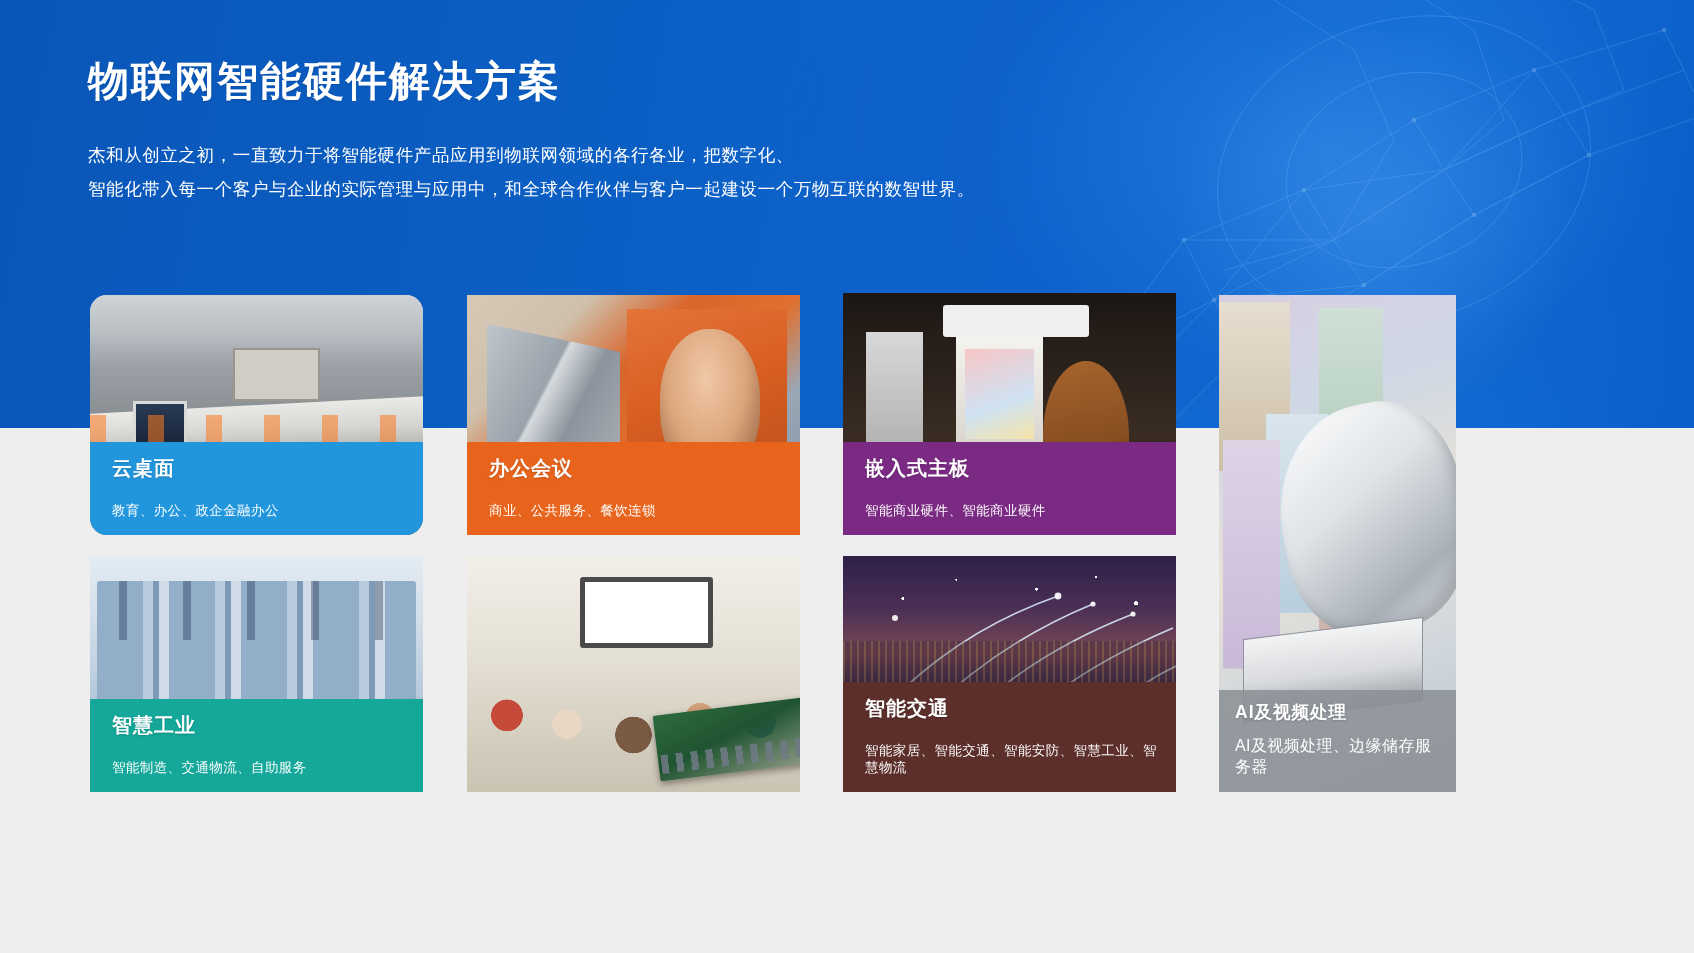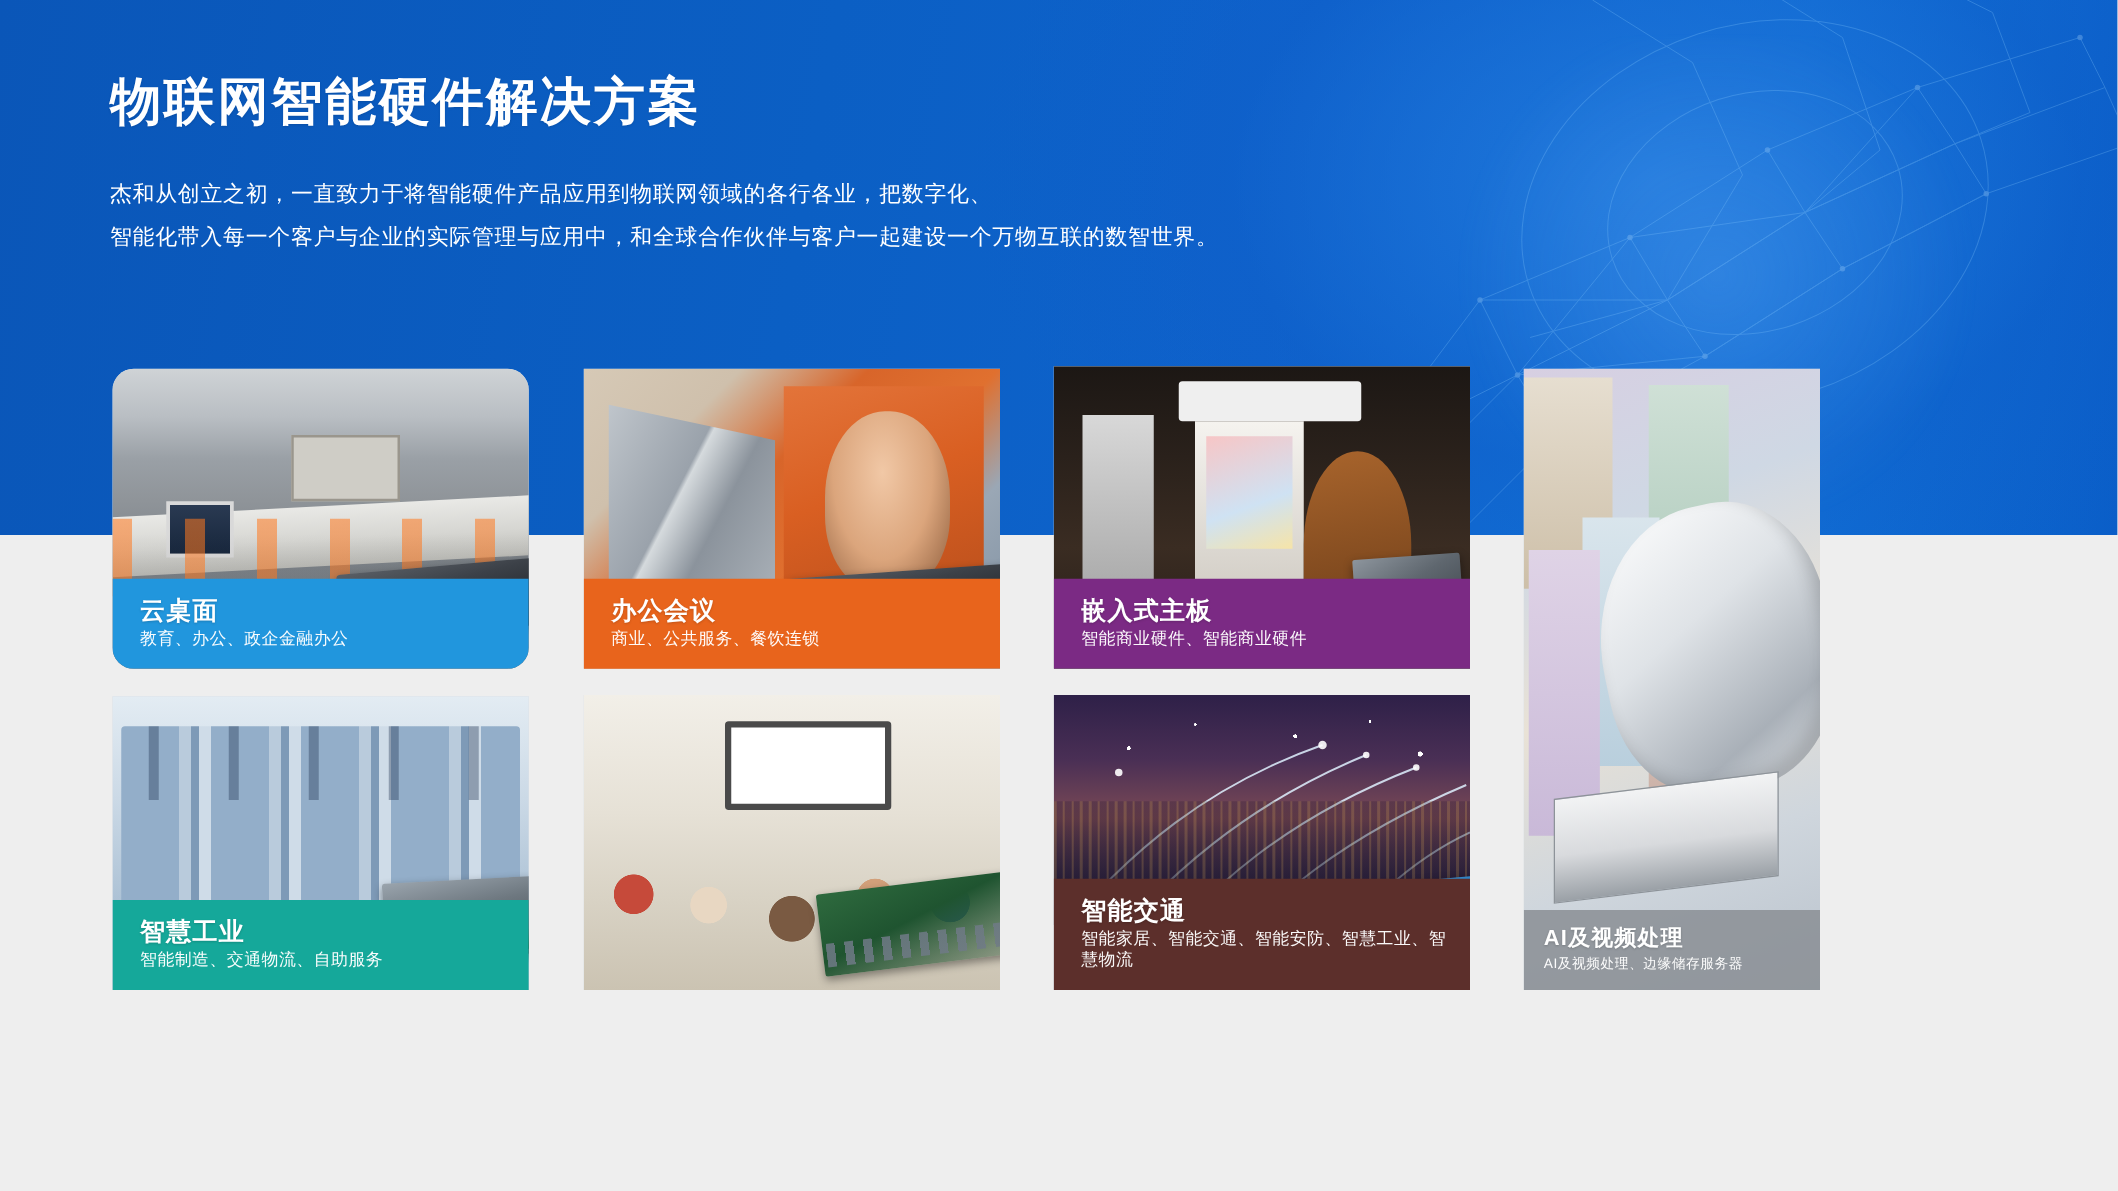--- a/index.html
+++ b/index.html
@@ -59,39 +59,39 @@
   .card .caption {
     position:absolute; left:0; right:0; bottom:0;
     padding:14px 18px 15px 22px;
     color:#fff;
   }
   .card .caption .c-title {
     font-size:20px; font-weight:bold; letter-spacing:1px; line-height:1.25;
     text-shadow:0 1px 2px rgba(0,0,0,.18);
   }
   .card .caption .c-sub {
-    font-size:13.5px; margin-top:0; letter-spacing:.4px; line-height:1.3;
+    font-size:13.5px; margin-top:21px; letter-spacing:.4px; line-height:1.3;
     color:rgba(255,255,255,.97);
   }
   .card .device {
     position:absolute; pointer-events:none;
   }
 
   
   #card-0 { left:90px;  top:295px; width:333px; height:240px;border-radius:17px; }
   #card-1 { left:467px; top:295px; width:333px; height:240px; }
   #card-2 { left:843px; top:293px; width:333px; height:242px; }
   #card-3 { left:90px;  top:557px; width:333px; height:235px; }
   #card-4 { left:467px; top:556px; width:333px; height:236px; }
   #card-5 { left:843px; top:556px; width:333px; height:236px; }
   #card-6 { left:1219px; top:295px; width:237px; height:497px; }
 
   #card-6 .caption { padding:12px 14px 14px 16px; }
   #card-6 .caption .c-title { font-size:17.5px; }
-  #card-6 .caption .c-sub { font-size:11px; margin-top:2px; }
+  #card-6 .caption .c-sub { font-size:16px; margin-top:13px; }
 
   
   .ph-classroom {
     background:
       linear-gradient(180deg,#cfd3d6 0%,#b9bec3 16%,#9aa0a6 30%,#8f9499 44%,#7e848a 62%,#6e747a 100%);
   }
   .ph-classroom:after{
     content:""; position:absolute; inset:0;
     background:
       repeating-linear-gradient(90deg, rgba(255,120,30,.55) 0 16px, rgba(0,0,0,0) 16px 58px) no-repeat,

